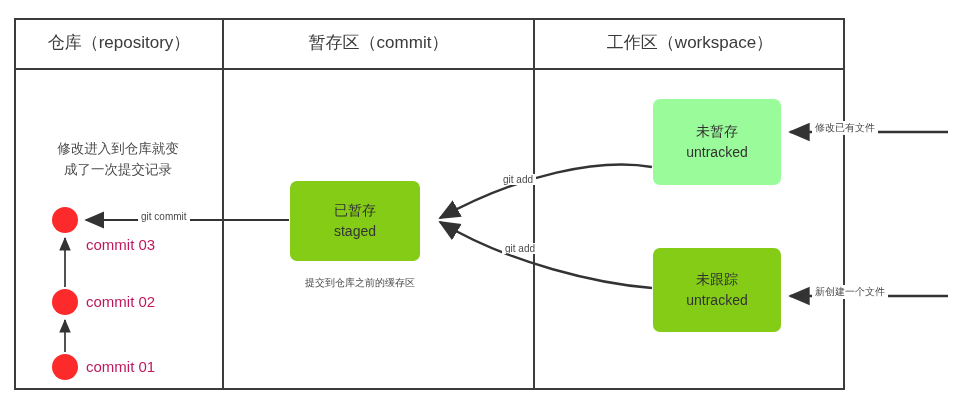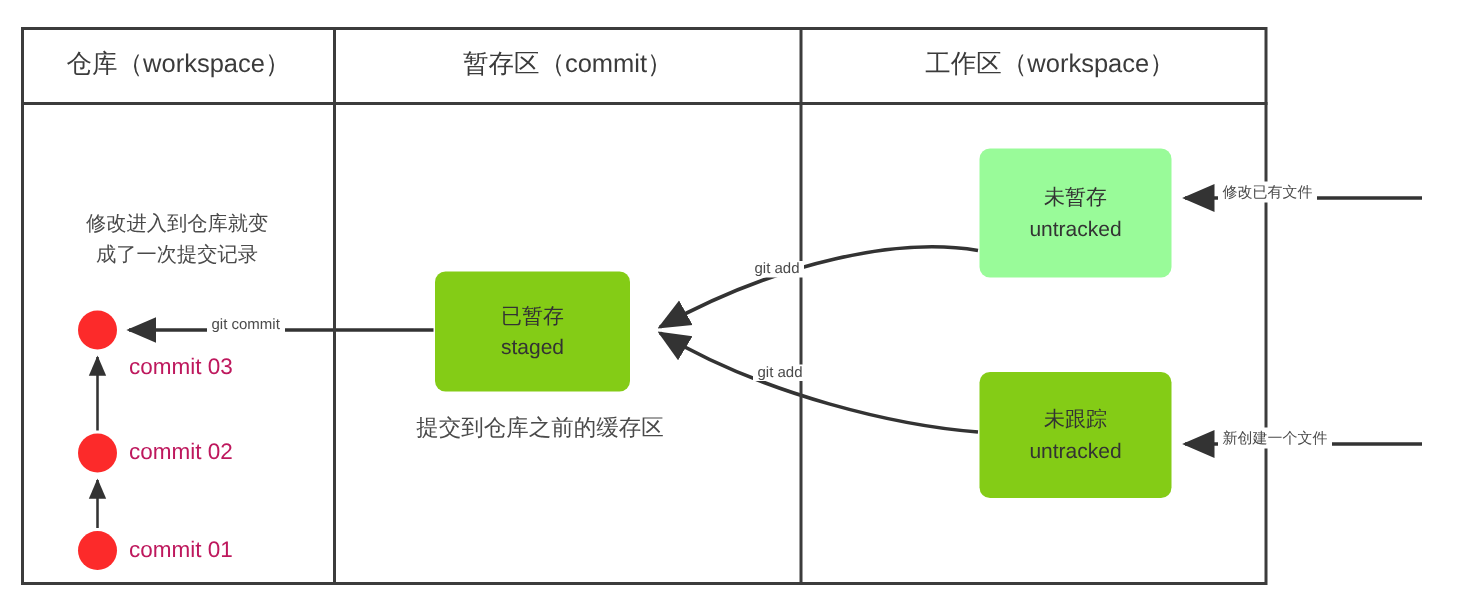--- a/index.html
+++ b/index.html
@@ -60,40 +60,40 @@
     top: 18px;
     height: 50px;
     line-height: 50px;
     text-align: center;
     font-size: 17px;
     color: #3b3b3b;
     white-space: nowrap;
   }
   .col-head.c1 { left: 16px;  width: 206px; }
   .col-head.c2 { left: 224px; width: 309px; }
-  .col-head.c3 { left: 535px; width: 310px; padding-left: 10px; }
+  .col-head.c3 { left: 535px; width: 310px; }
 
   
   .repo-note {
     position: absolute;
     left: 18px;
     top: 138px;
     width: 200px;
     text-align: center;
     font-size: 13.5px;
     line-height: 21px;
     color: #4a4a4a;
   }
   .index-note {
     position: absolute;
     left: 240px;
     top: 276px;
     width: 240px;
     text-align: center;
-    font-size: 15px;
+    font-size: 10px;
     color: #4a4a4a;
     white-space: nowrap;
   }
 
   
   .commit-dot {
     position: absolute;
     width: 26px;
     height: 26px;
     border-radius: 50%;
@@ -185,21 +185,21 @@
     <line x1="948" y1="132" x2="790" y2="132" stroke="#333333" stroke-width="2.4" marker-end="url(#arrowhead)"></line>
 
     <line x1="948" y1="296" x2="790" y2="296" stroke="#333333" stroke-width="2.4" marker-end="url(#arrowhead)"></line>
   </svg>
 
   <div class="grid-frame"></div>
   <div class="grid-hline"></div>
   <div class="grid-vline v1"></div>
   <div class="grid-vline v2"></div>
 
-  <div class="col-head c1">仓库（workspace）</div>
+  <div class="col-head c1">仓库（repository）</div>
   <div class="col-head c2">暂存区（commit）</div>
   <div class="col-head c3">工作区（workspace）</div>
 
   <div class="repo-note">
     <div>修改进入到仓库就变</div>
     <div>成了一次提交记录</div>
   </div>
 
   <div class="commit-dot d3"></div>
   <div class="commit-dot d2"></div>

